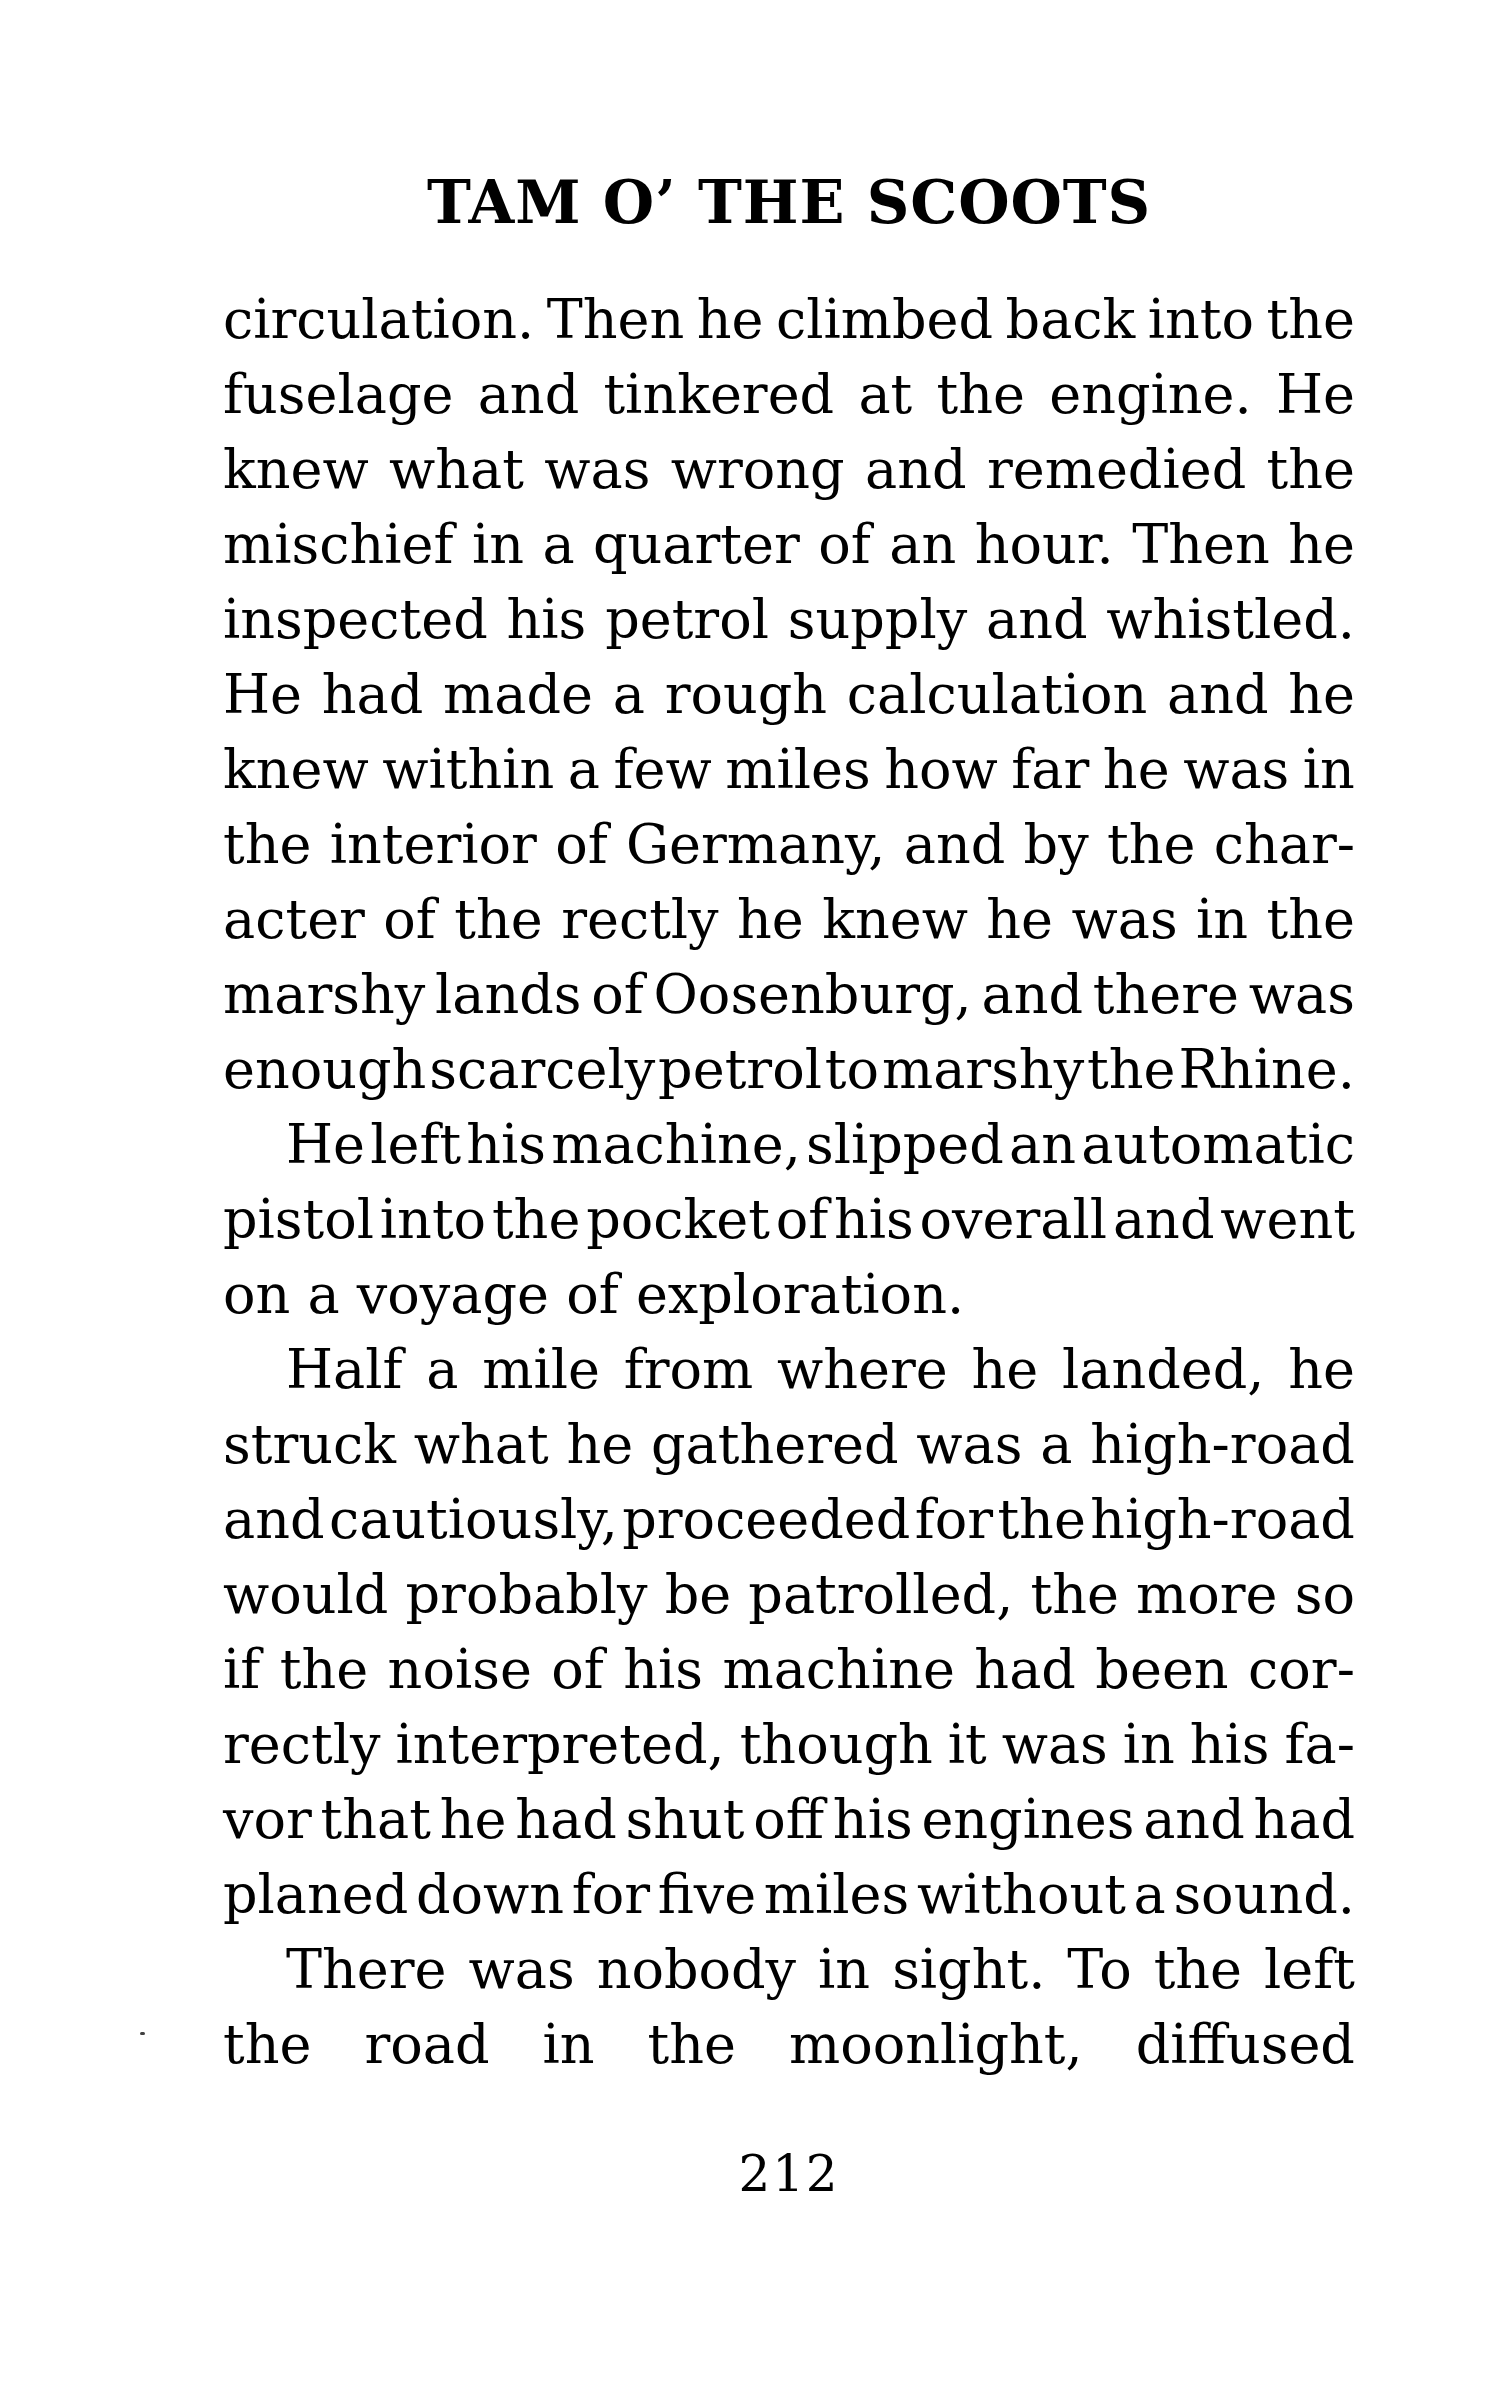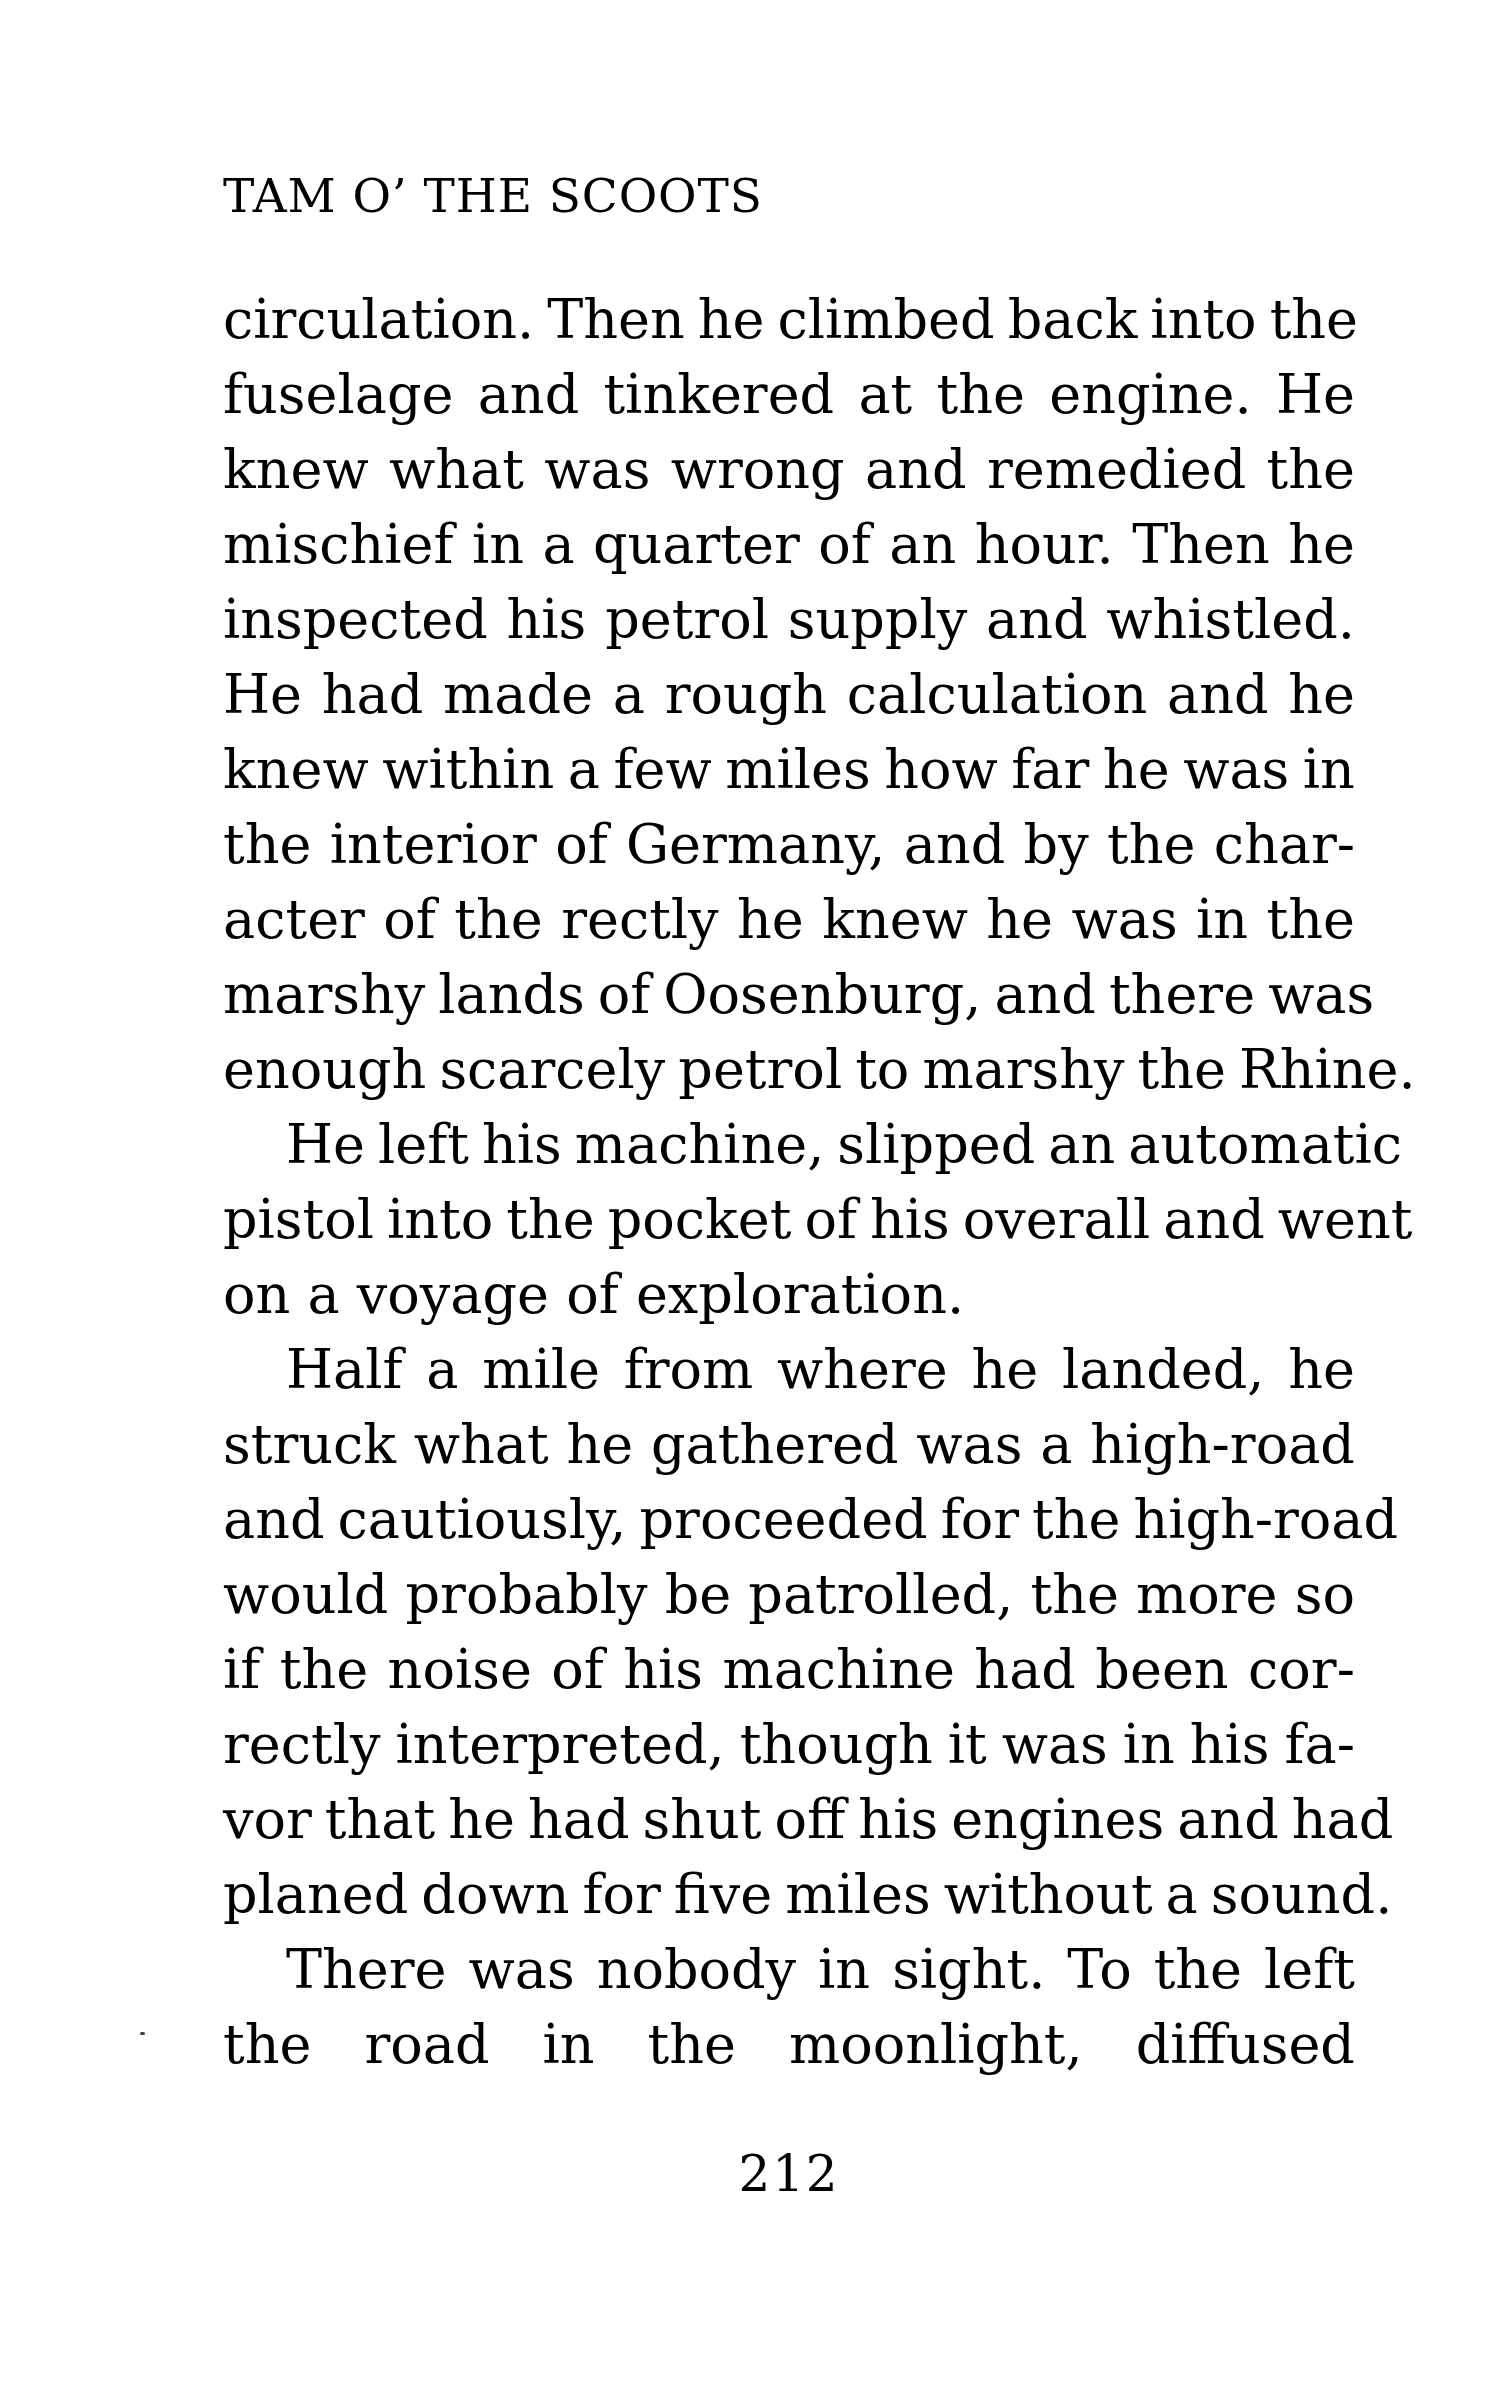--- a/index.html
+++ b/index.html
@@ -15,43 +15,42 @@
     color: #000000;
     font-family: "DejaVu Serif", serif;
     overflow: hidden;
   }
   .title {
     position: absolute;
     top: 168px;
     left: 223px;
     width: 1132px;
     margin: 0;
-    font-size: 47px;
-    font-weight: normal;
+    font-size: 59px;
+    font-weight: bold;
     letter-spacing: 0.9px;
-    text-align: left;
+    text-align: center;
     white-space: nowrap;
   }
   .textblock {
     position: absolute;
     top: 282px;
     left: 223px;
     width: 1132px;
   }
   .line {
     height: 75px;
     line-height: 75px;
     font-size: 54px;
     white-space: nowrap;
   }
   .line.j {
     display: flex;
     flex-wrap: nowrap;
     justify-content: space-between;
-    gap: 13px;
   }
   .line.ind {
     padding-left: 63px;
   }
   .pagenum {
     position: absolute;
     top: 2097px;
     left: 223px;
     width: 1132px;
     text-align: center;

